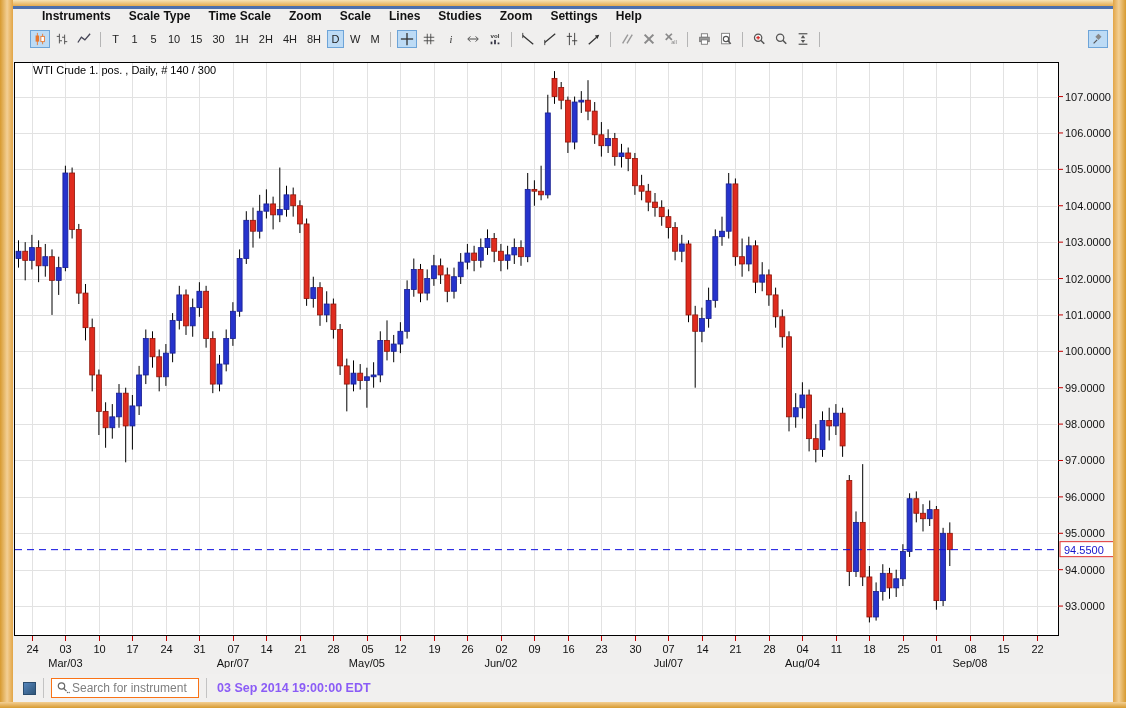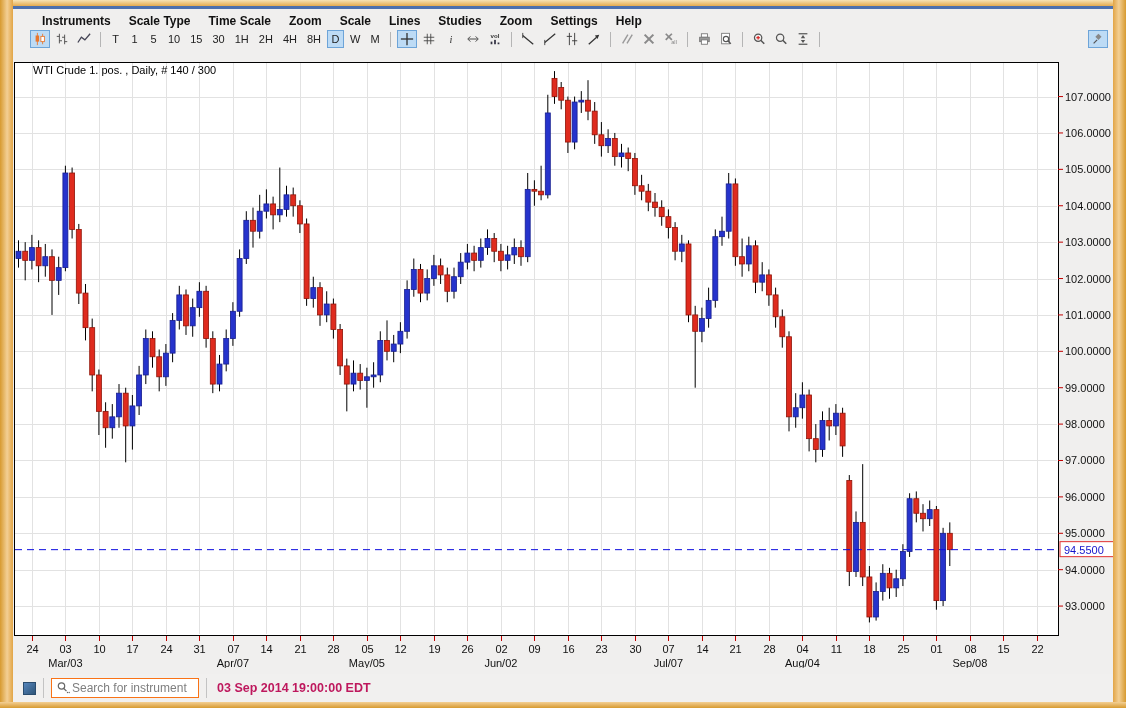--- a/index.html
+++ b/index.html
@@ -8,21 +8,21 @@
        font-family:"Liberation Sans",sans-serif;}
   
   .fr{position:absolute;z-index:50;}
   #fr-top{left:0;top:0;width:1126px;height:6px;background:linear-gradient(#F7E3B5,#E5AB4E);}
   #fr-blue{left:13px;top:6px;width:1100px;height:3px;background:#4D71AE;}
   #fr-left{left:0;top:0;width:13px;height:708px;background:linear-gradient(90deg,#D79A30,#F3CF94 55%,#E2A546);}
   #fr-right{left:1113px;top:0;width:13px;height:708px;background:linear-gradient(90deg,#E2A546,#F3CF94 45%,#D79A30);}
   #fr-bottom{left:0;top:702px;width:1126px;height:6px;background:linear-gradient(#F3CF94,#D79A30);}
   
   #menubar{position:absolute;left:13px;top:9px;width:1100px;height:19px;display:flex;
-           align-items:flex-end;padding-left:20px;background:#F0EFEE;}
+           align-items:flex-start;padding-left:20px;background:#F0EFEE;}
   .menu-item{font-size:12px;font-weight:bold;color:#111;padding:0 9px;cursor:default;white-space:nowrap;}
   
   #toolbar{position:absolute;left:13px;top:28px;width:1085px;height:22px;display:flex;
            align-items:center;padding-left:16px;background:#F0EFEE;}
   .tb-btn,.tb-txt{display:flex;align-items:center;justify-content:center;height:18px;
       background:transparent;border:1px solid transparent;padding:0 2px;margin:0 1px;cursor:pointer;}
   .tb-btn{width:20px;}
   .tb-btn svg{display:block;}
   .tb-txt{font-family:"Liberation Sans",sans-serif;font-size:11px;color:#222;min-width:17px;padding:0 3px;}
   .sel{background:#BDDBF5;border:1px solid #6DA4D8;}
@@ -36,21 +36,21 @@
   #statusbar{position:absolute;left:13px;top:674px;width:1100px;height:28px;background:#F1F0EF;
              display:flex;align-items:center;}
   #sb-square{width:13px;height:13px;margin-left:10px;background:linear-gradient(135deg,#5585BC,#2F5578);
              border:1px solid #2A4C6E;}
   .sb-sep{width:1px;height:20px;background:#C3C3C3;margin:0 7px;}
   #search-box{display:flex;align-items:center;width:148px;height:20px;background:#fff;
               border:1px solid #f97316;padding:0 4px;}
   #search-input{border:none;outline:none;width:120px;font-size:12px;color:#444;
                 font-family:"Liberation Sans",sans-serif;background:transparent;}
   #search-input::placeholder{color:#7F7F7F;}
-  #sb-time{font-size:12.5px;font-weight:bold;color:#be185d;margin-left:3px;white-space:nowrap;}
+  #sb-time{font-size:12.5px;font-weight:bold;color:#8b5cf6;margin-left:3px;white-space:nowrap;}
 </style>
 </head>
 <body>
 
 <div id="win">
   <div class="fr" id="fr-top"></div>
   <div class="fr" id="fr-blue"></div>
   <div class="fr" id="fr-left"></div>
   <div class="fr" id="fr-right"></div>
   <div class="fr" id="fr-bottom"></div>

